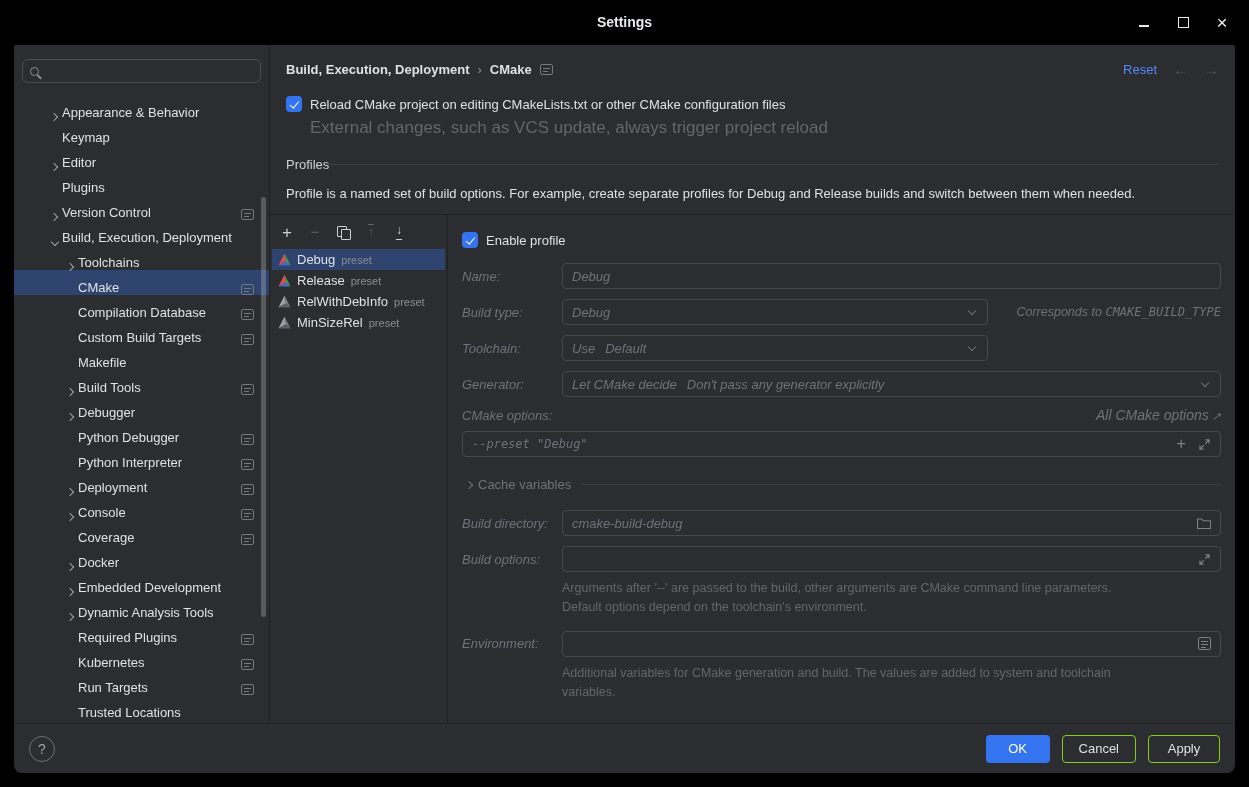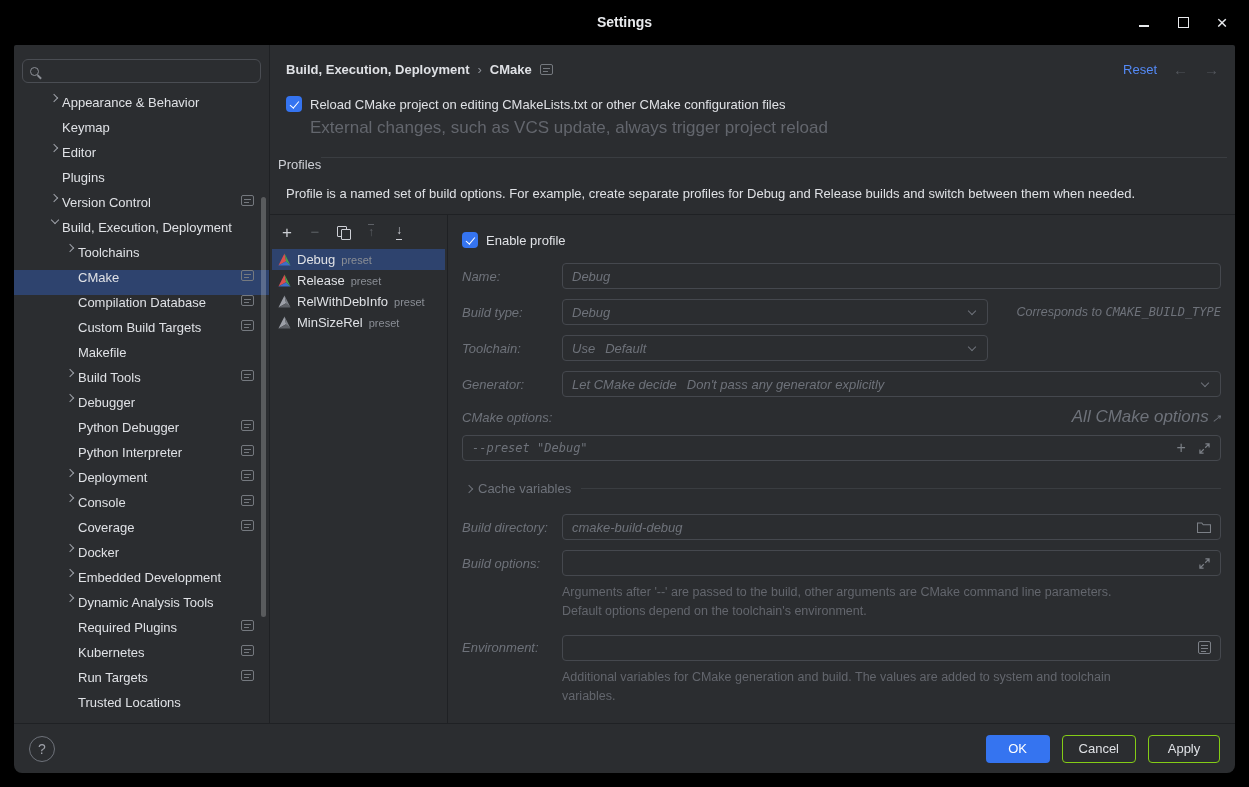--- a/index.html
+++ b/index.html
@@ -33,21 +33,21 @@
   
   .sidebar { width:256px; flex:none; border-right:1px solid #1f2124; position:relative; display:flex; flex-direction:column; }
   .search {
     margin:14px 8px 10px; height:24px; border:1px solid #4a4d53; border-radius:6px;
     display:flex; align-items:center; padding:0 7px; gap:6px;
   }
   .search-ic { position:relative; width:9px; height:9px; border:1.5px solid #8b8e95; border-radius:50%; flex:none; }
   .search-ic::after { content:""; position:absolute; right:-4px; bottom:-3px; width:5px; height:1.5px; background:#8b8e95; transform:rotate(45deg); }
   .search input { flex:1; background:transparent; border:none; outline:none; color:#dfe1e5; font-size:13px; font-family:inherit; min-width:0; }
   .tree { flex:1; overflow:hidden; padding-top:2px; }
-  .trow { display:flex; align-items:flex-start; height:25px; padding-right:15px; cursor:default; }
+  .trow { display:flex; align-items:flex-end; height:25px; padding-right:15px; cursor:default; }
   .trow.l0 { padding-left:34px; }
   .trow.l1 { padding-left:50px; }
   .trow.sel { background:#2e436e; }
   .chev { width:14px; flex:none; display:flex; align-items:center; justify-content:center; }
   .chev::before { content:""; width:5px; height:5px; border-right:1.4px solid #9da0a8; border-bottom:1.4px solid #9da0a8; }
   .chev.r::before { transform:rotate(-45deg); margin-left:-2px; }
   .chev.d::before { transform:rotate(45deg); margin-top:-3px; }
   .chev.none::before { display:none; }
   .chev.dim::before { border-color:#6e727a; }
   .tlabel { font-size:13px; color:#dfe1e5; white-space:nowrap; }
@@ -72,21 +72,21 @@
   .nav-back::before { content:"\2190"; }
   .nav-fwd::before { content:"\2192"; }
 
   .cb { flex:none; width:16px; height:16px; border-radius:4px; background:#3574f0; position:relative; }
   .cb::after { content:""; position:absolute; left:5.5px; top:2.5px; width:3.5px; height:8px; border-right:1.8px solid #fff; border-bottom:1.8px solid #fff; transform:rotate(40deg); }
   .cb-row { display:flex; align-items:center; gap:8px; }
 
   .reload-row { margin:18px 16px 0; }
   .reload-hint { margin:6px 16px 0 40px; color:#63666d; font-size:17px; }
 
-  .profiles-head { margin:19px 8px 0; display:flex; }
+  .profiles-head { margin:19px 16px 0; display:flex; align-items:center; }
   .profiles-title { color:#ced0d6; }
   .hline { flex:1; height:1px; background:#3a3d41; }
   .profiles-desc { margin:14px 16px 0; color:#dfe1e5; }
   .profiles-sep { border-top:1px solid #1f2124; margin-top:13px; }
 
   .profiles-panel { flex:1; display:flex; min-height:0; }
   .plist { width:178px; flex:none; border-right:1px solid #1f2124; padding:4px 2px 0 2px; }
   .plist-toolbar { display:flex; align-items:center; gap:12px; padding:5px 6px 9px 7px; color:#ced0d6; }
   .tbtn { width:16px; height:16px; display:flex; align-items:center; justify-content:center; cursor:default; }
   .tbtn.dim { color:#5d6066; }
@@ -117,21 +117,21 @@
   }
   .field.grow { flex:1; }
   .field.w426 { width:426px; flex:none; }
   .combo-chev { margin-left:auto; width:12px; display:flex; justify-content:center; }
   .combo-chev::before { content:""; width:5px; height:5px; border-right:1.4px solid #6e727a; border-bottom:1.4px solid #6e727a; transform:rotate(45deg); margin-top:-3px; }
   .note { margin-left:auto; color:#6e727a; font-size:12.5px; white-space:nowrap; padding-left:14px; }
   .mono { font-family:"DejaVu Sans Mono", monospace; font-size:12px; }
   .gap10 { margin-left:10px; }
   .opts-head { margin-bottom:8px; }
   .flabel.auto { width:auto; }
-  .link-dim { margin-left:auto; color:#6e727a; font-size:17px;text-align:right; }
+  .link-dim { margin-left:auto; color:#6e727a; font-size:14px;text-align:right; }
   .ext-arrow::after { content:"\2197"; font-size:11px; margin-left:3px; }
   .fic-group { margin-left:auto; display:flex; align-items:center; gap:9px; color:#7c8087; }
   .fic { display:flex; align-items:center; justify-content:center; width:14px; height:14px; }
   .fic-plus::before { content:"+"; font-size:16px; line-height:1; }
   .env-ic {
     width:13px; height:13px; border:1px solid #7c8087; border-radius:2px;
     background:
       linear-gradient(#7c8087,#7c8087) 2px 3px/7px 1px no-repeat,
       linear-gradient(#7c8087,#7c8087) 2px 6px/7px 1px no-repeat,
       linear-gradient(#7c8087,#7c8087) 2px 9px/5px 1px no-repeat;

